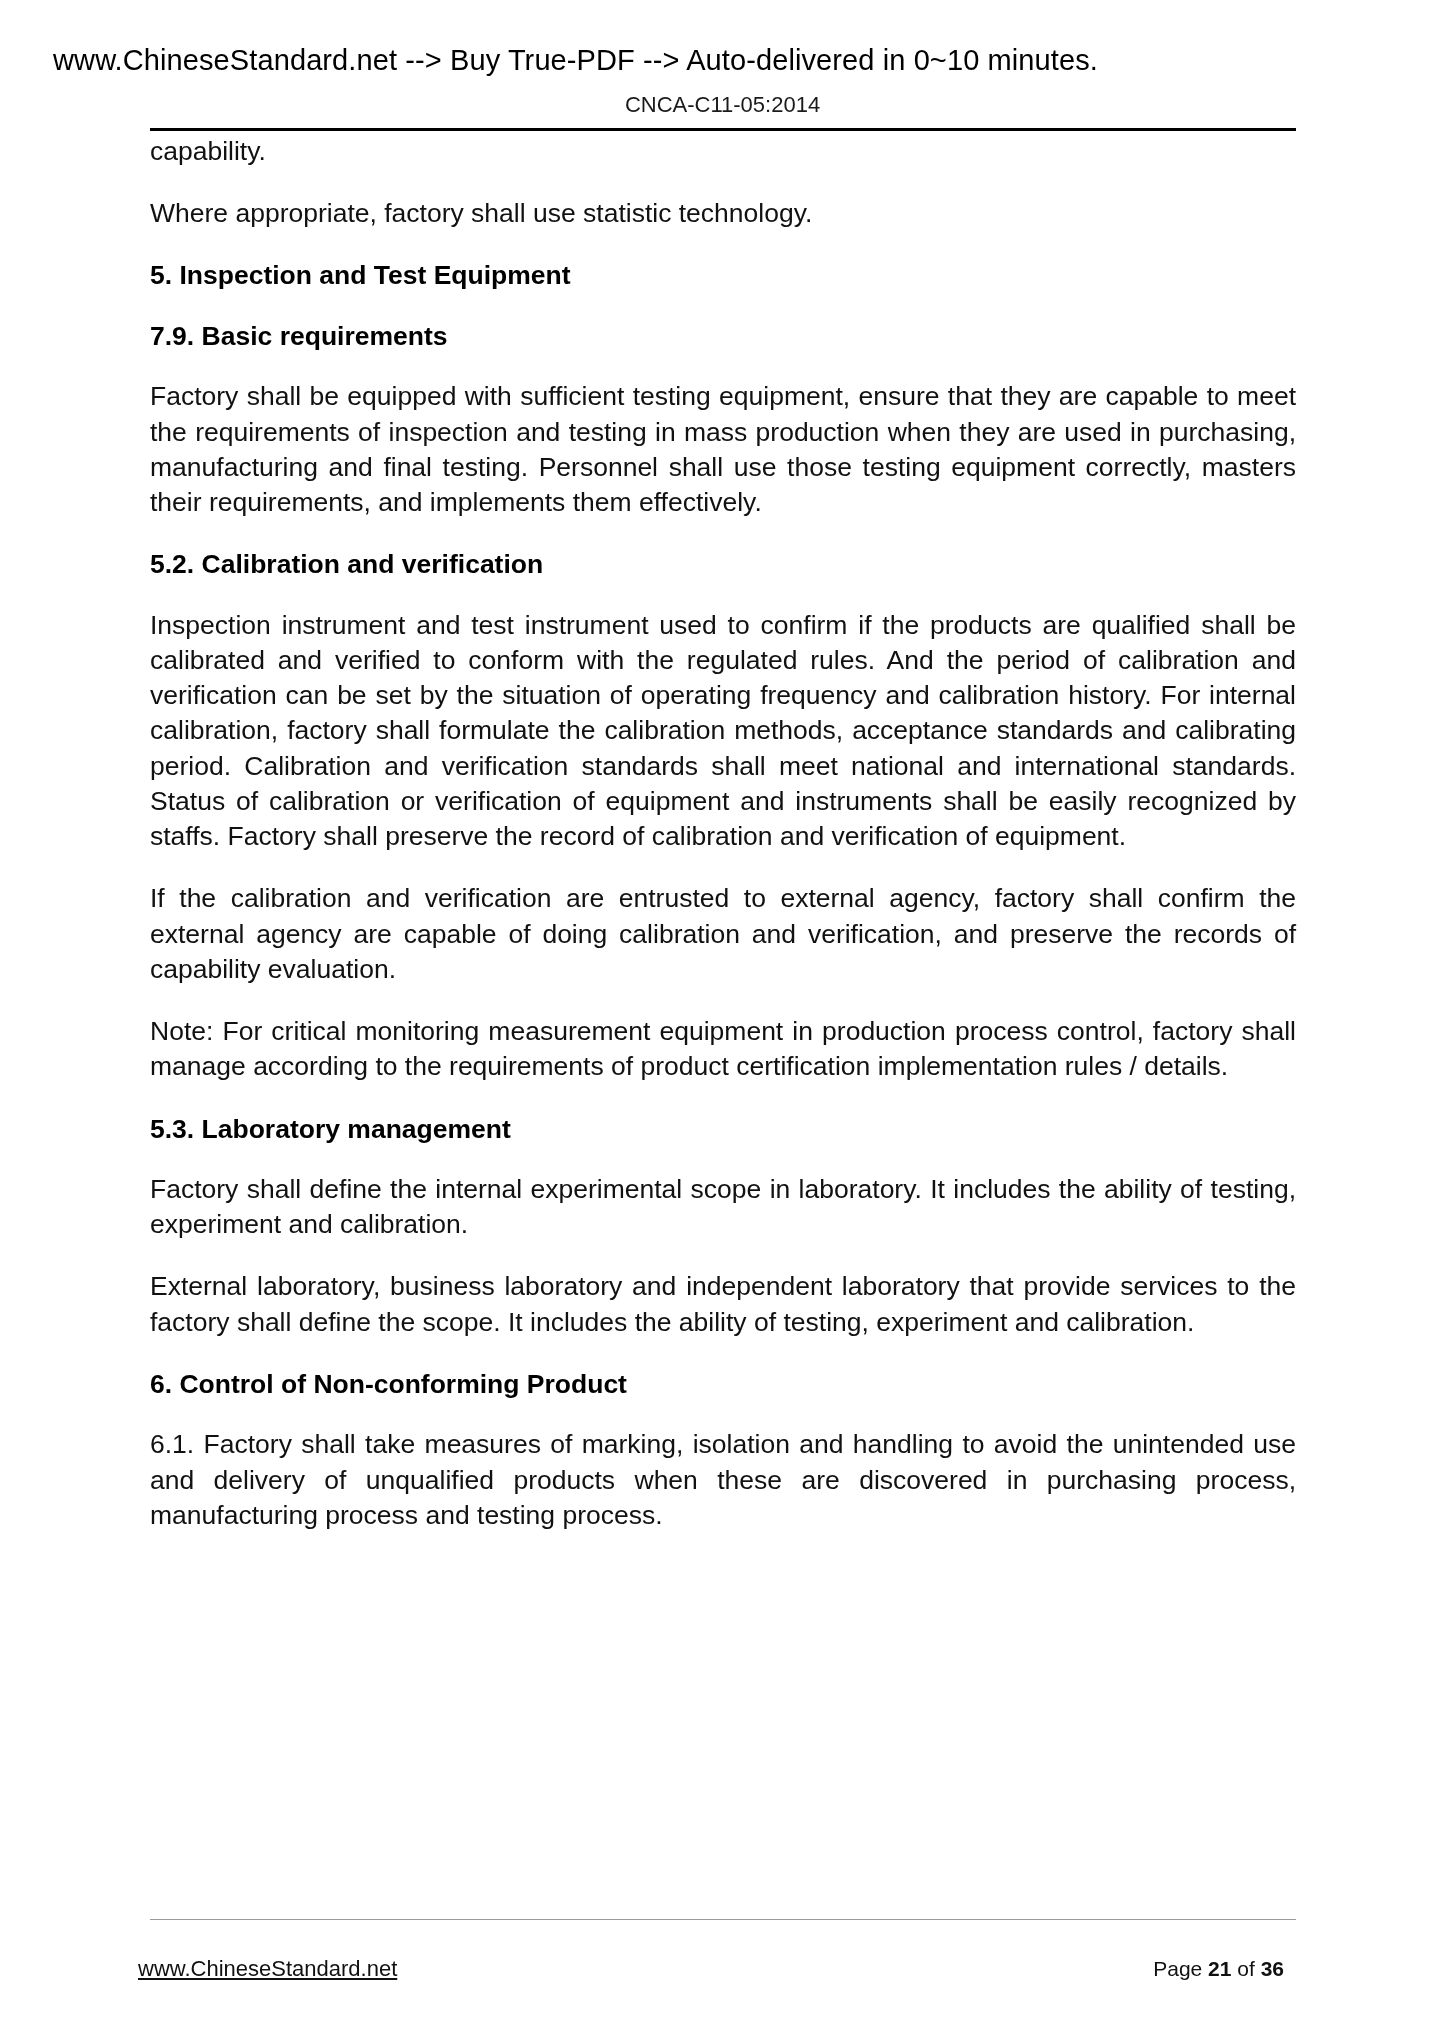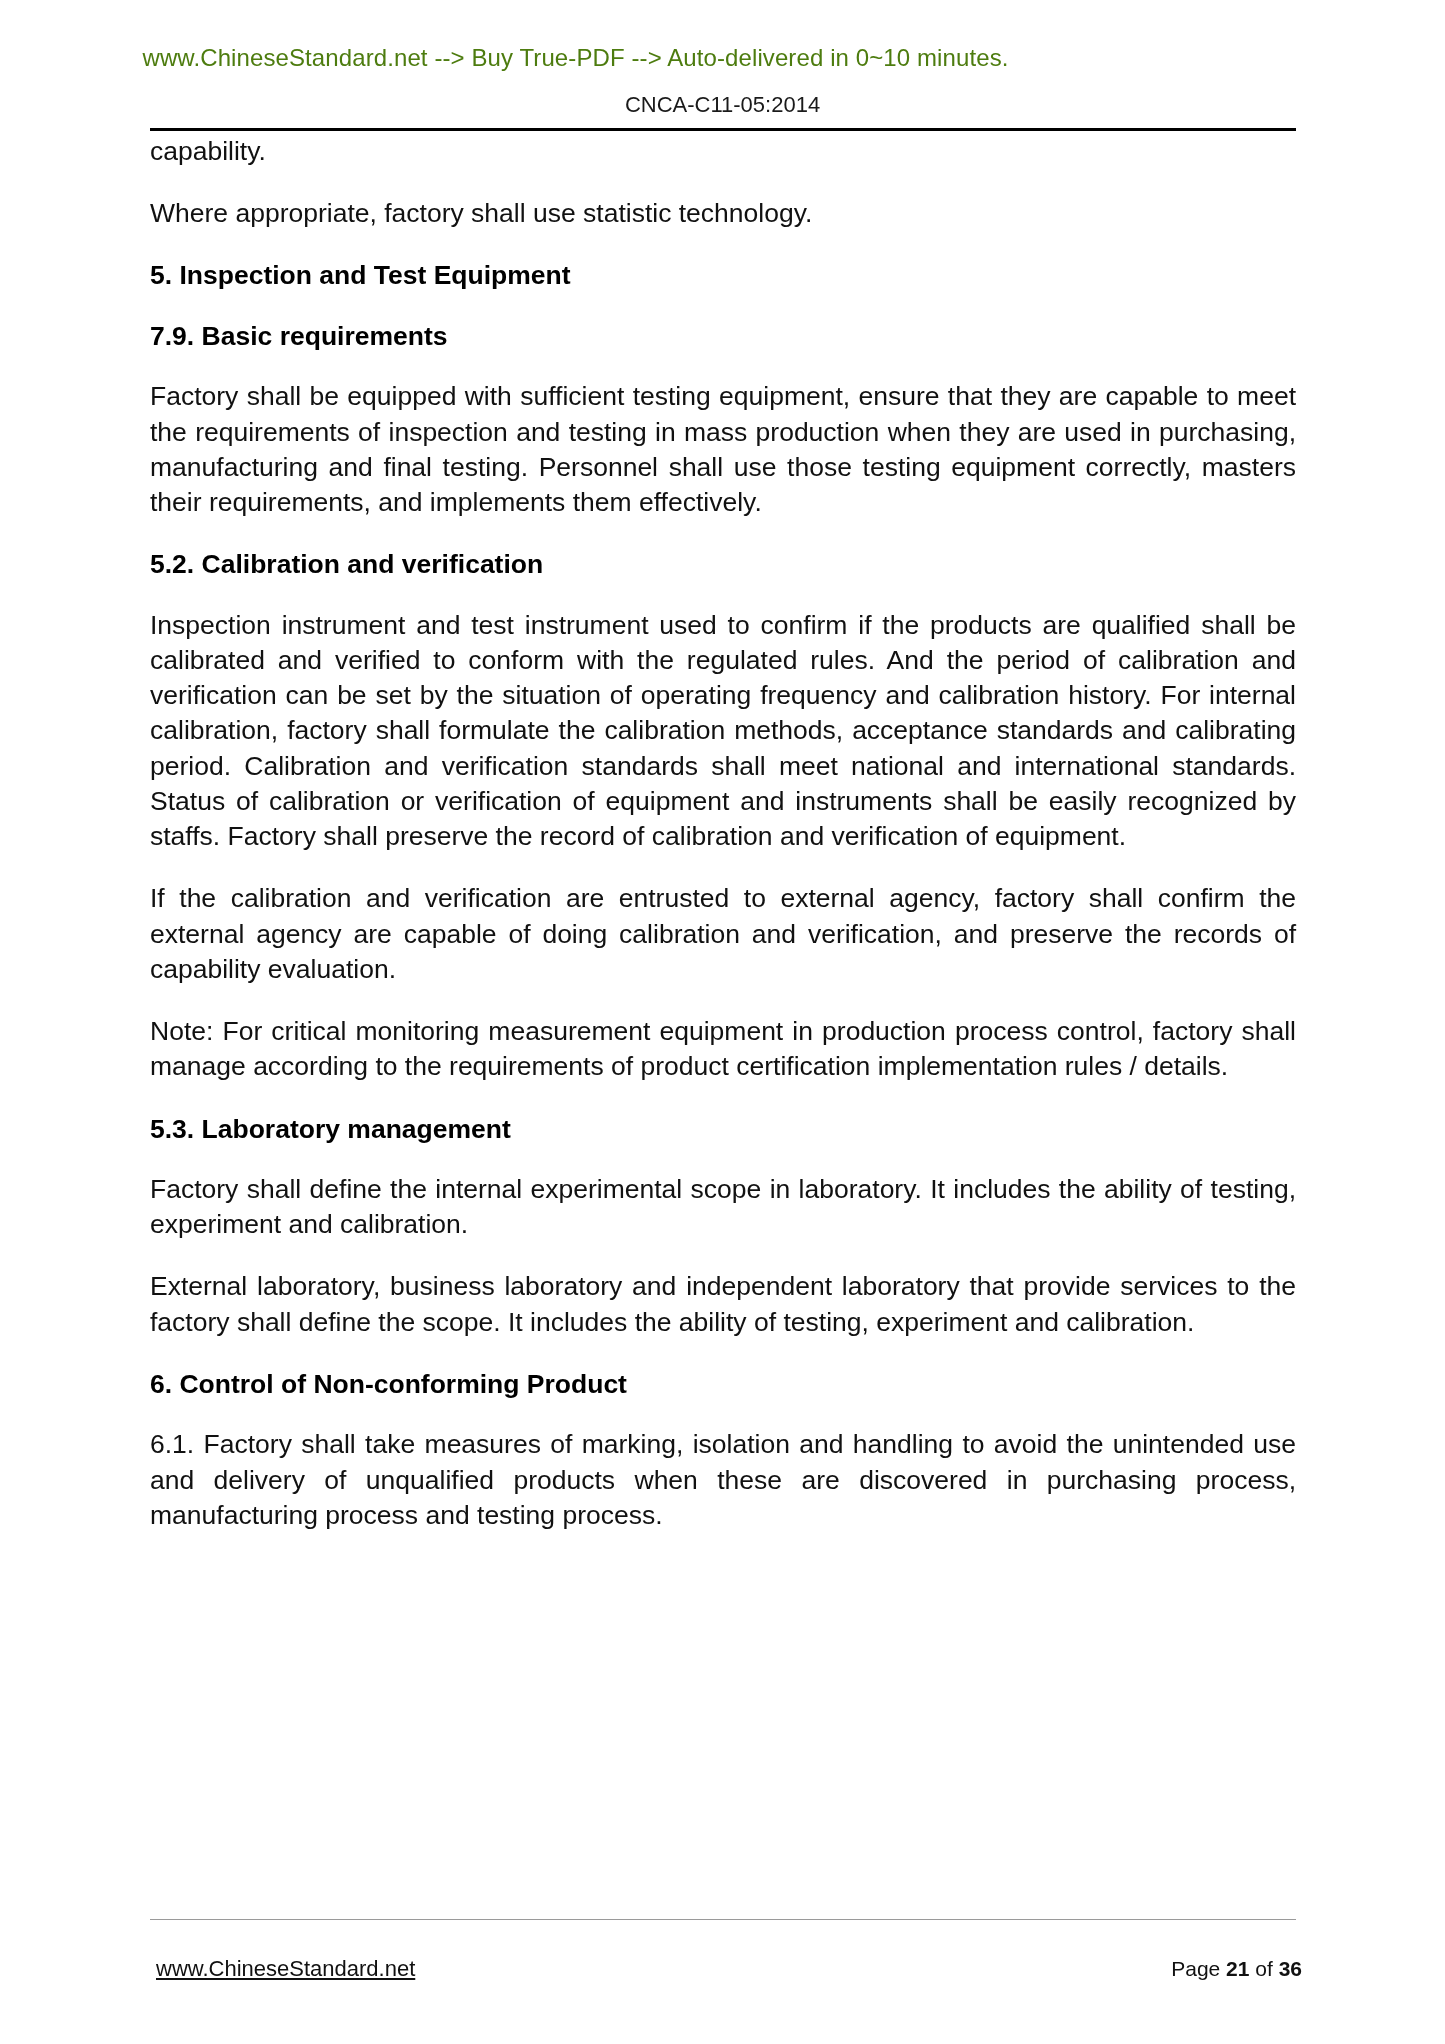--- a/index.html
+++ b/index.html
@@ -22,22 +22,22 @@
     box-sizing: border-box;
   }
 
   
   .watermark {
     position: absolute;
     top: 44px;
     left: 0;
     width: 1151px;
     text-align: center;
-    font-size: 24px;
-    color: #4d7c0f;
+    font-size: 29px;
+    color: #000000;
     letter-spacing: 0.1px;
     white-space: nowrap;
   }
   .doc-code {
     position: absolute;
     top: 92px;
     left: 0;
     width: 1445px;
     text-align: center;
     font-size: 22px;
@@ -80,21 +80,21 @@
     position: absolute;
     bottom: 124px;
     left: 150px;
     width: 1146px;
     height: 1px;
     background: #9a9a9a;
   }
   .footer {
     position: absolute;
     bottom: 62px;
-    left: 156px;
+    left: 138px;
     width: 1146px;
     display: flex;
     align-items: baseline;
     justify-content: space-between;
     font-size: 22px;
     color: #111111;
   }
   .footer-link {
     text-decoration: underline;
     color: #111111;

